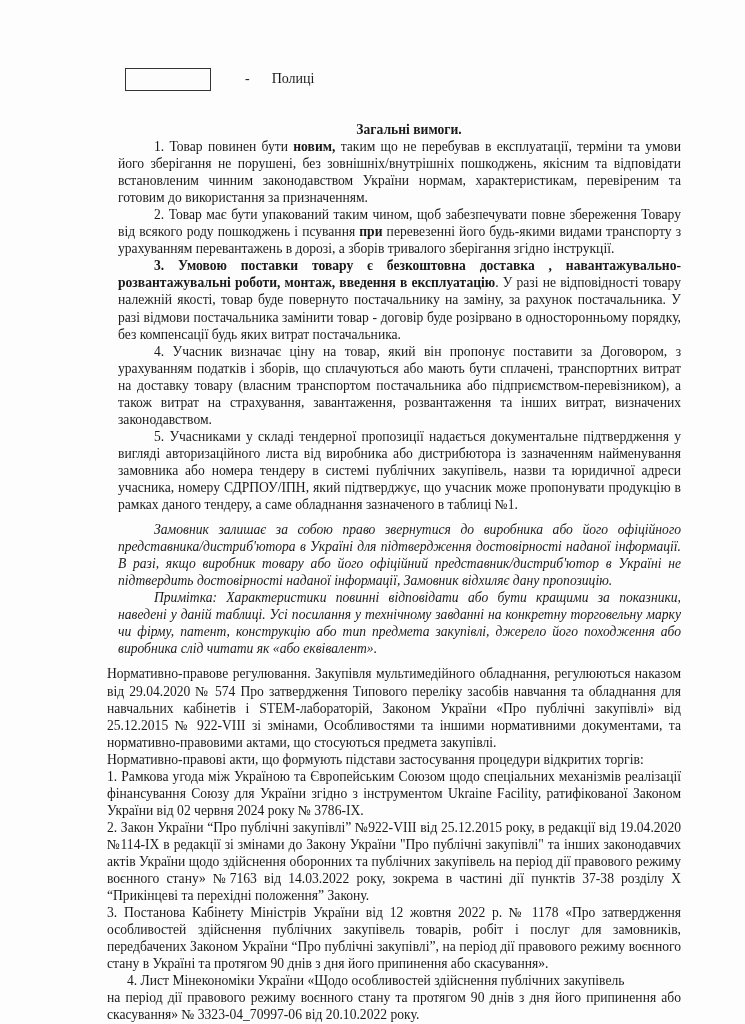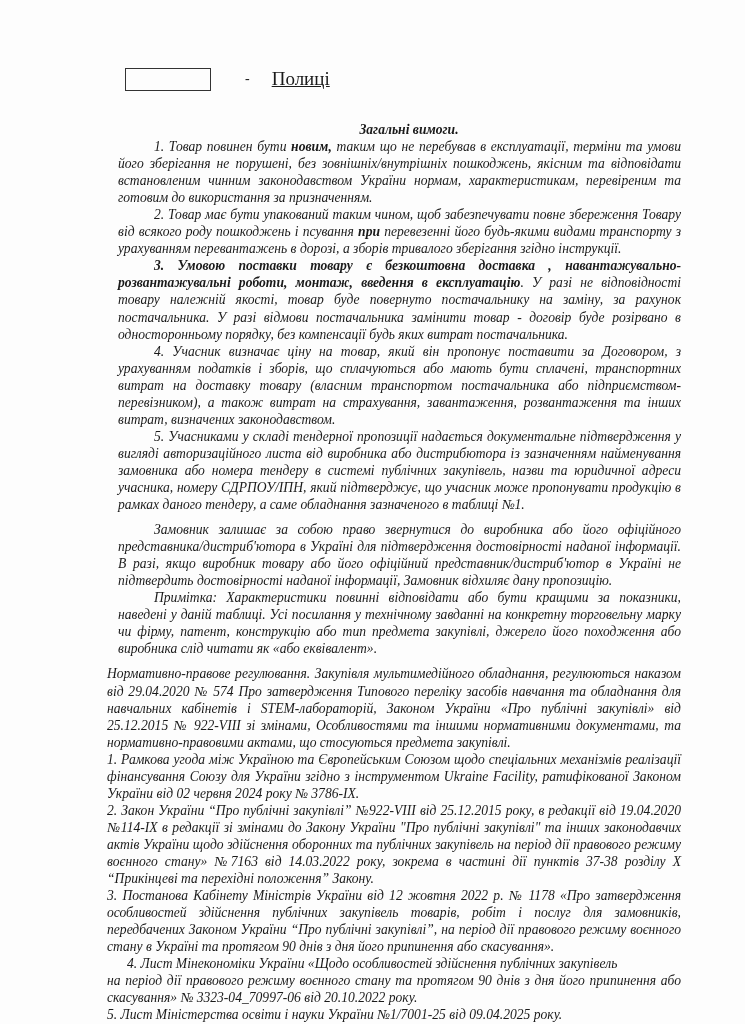--- a/index.html
+++ b/index.html
@@ -2,24 +2,24 @@
 <html><head>
 <meta charset="utf-8">
 <style>
   html, body { margin: 0; padding: 0; background: #ffffff; }
   body { width: 745px; height: 1024px; position: relative; overflow: hidden;
          font-family: "Liberation Serif", "DejaVu Serif", serif; color: #1a1a1a; }
   .page { position: absolute; left: 0; top: 0; width: 745px; height: 1024px; background: #fdfdfd; }
   .legend-row { position: absolute; left: 125px; top: 66px; height: 26px; display: flex; align-items: center; }
   .legend-box { width: 86px; height: 23px; border: 1.2px solid #333; box-sizing: border-box; }
   .legend-dash { margin-left: 34px; font-size: 14px; }
-  .legend-label { margin-left: 22px; font-size: 19px; text-decoration: underline; }
+  .legend-label { margin-left: 22px; font-size: 14px; }
   .content { position: absolute; left: 107px; top: 121px; width: 574px; font-size: 13.6px; line-height: 17.05px; }
   .title { text-align: center; font-weight: bold; margin: 0; padding-left: 30px; }
-  p { margin: 0; text-align: justify; font-style: italic; }
+  p { margin: 0; text-align: justify; }
   .ind { text-indent: 36px; margin-left: 11px; }
   .b { font-weight: bold; }
   .i { font-style: italic; }
   .nl { display: block; }
 </style>
 </head>
 <body>
 
 <div class="page">
 
@@ -41,20 +41,21 @@
     <p class="ind"><span>4. </span><span>Учасник визначає ціну на товар, який він пропонує поставити за Договором, з урахуванням податків і зборів, що сплачуються або мають бути сплачені, транспортних витрат на доставку товару (власним транспортом постачальника або підприємством-перевізником), а також витрат на страхування, завантаження, розвантаження та інших витрат, визначених законодавством.</span></p>
 
     <p class="ind" style="margin-bottom:8px;"><span>5. </span><span>Учасниками у складі тендерної пропозиції надається документальне підтвердження у вигляді авторизаційного листа від виробника або дистрибютора із зазначенням найменування замовника або номера тендеру в системі публічних закупівель, назви та юридичної адреси учасника, номеру СДРПОУ/ІПН, який підтверджує, що учасник може пропонувати продукцію в рамках даного тендеру, а саме обладнання зазначеного в таблиці №1.</span></p>
 
     <p class="ind i">Замовник залишає за собою право звернутися до виробника або його офіційного представника/дистриб'ютора в Україні для підтвердження достовірності наданої інформації. В разі, якщо виробник товару або його офіційний представник/дистриб'ютор в Україні не підтвердить достовірності наданої інформації, Замовник відхиляє дану пропозицію.</p>
 
     <p class="ind i" style="margin-bottom:8px;">Примітка: Характеристики повинні відповідати або бути кращими за показники, наведені у даній таблиці. Усі посилання у технічному завданні на конкретну торговельну марку чи фірму, патент, конструкцію або тип предмета закупівлі, джерело його походження або виробника слід читати як «або еквівалент».</p>
 
     <p>Нормативно-правове регулювання. Закупівля мультимедійного обладнання, регулюються наказом від 29.04.2020 № 574 Про затвердження Типового переліку засобів навчання та обладнання для навчальних кабінетів і STEM-лабораторій, Законом України «Про публічні закупівлі» від 25.12.2015 № 922-VIII зі змінами, Особливостями та іншими нормативними документами, та нормативно-правовими актами, що стосуються предмета закупівлі.</p>
 
+    <p style="text-align:left;">Нормативно-правові акти, що формують підстави застосування процедури відкритих торгів:</p>
 
     <p>1. Рамкова угода між Україною та Європейським Союзом щодо спеціальних механізмів реалізації фінансування Союзу для України згідно з інструментом Ukraine Facility, ратифікованої Законом України від 02 червня 2024 року № 3786-IX.</p>
     <p>2. Закон України “Про публічні закупівлі” №922-VIII від 25.12.2015 року, в редакції від 19.04.2020 №114-IX в редакції зі змінами до Закону України "Про публічні закупівлі" та інших законодавчих актів України щодо здійснення оборонних та публічних закупівель на період дії правового режиму воєнного стану» №7163 від 14.03.2022 року, зокрема в частині дії пунктів 37-38 розділу X “Прикінцеві та перехідні положення” Закону.</p>
     <p>3. Постанова Кабінету Міністрів України від 12 жовтня 2022 р. № 1178 «Про затвердження особливостей здійснення публічних закупівель товарів, робіт і послуг для замовників, передбачених Законом України “Про публічні закупівлі”, на період дії правового режиму воєнного стану в Україні та протягом 90 днів з дня його припинення або скасування».</p>
     <p>
       <span class="nl" style="text-align:left;margin-left:20px;">4. Лист Мінекономіки України «Щодо особливостей здійснення публічних закупівель</span>
       <span>на період дії правового режиму воєнного стану та протягом 90 днів з дня його припинення або скасування» № 3323-04_70997-06 від 20.10.2022 року.</span>
     </p>
     <p style="text-align:left;">5. Лист Міністерства освіти і науки України №1/7001-25 від 09.04.2025 року.</p>
   </div>

